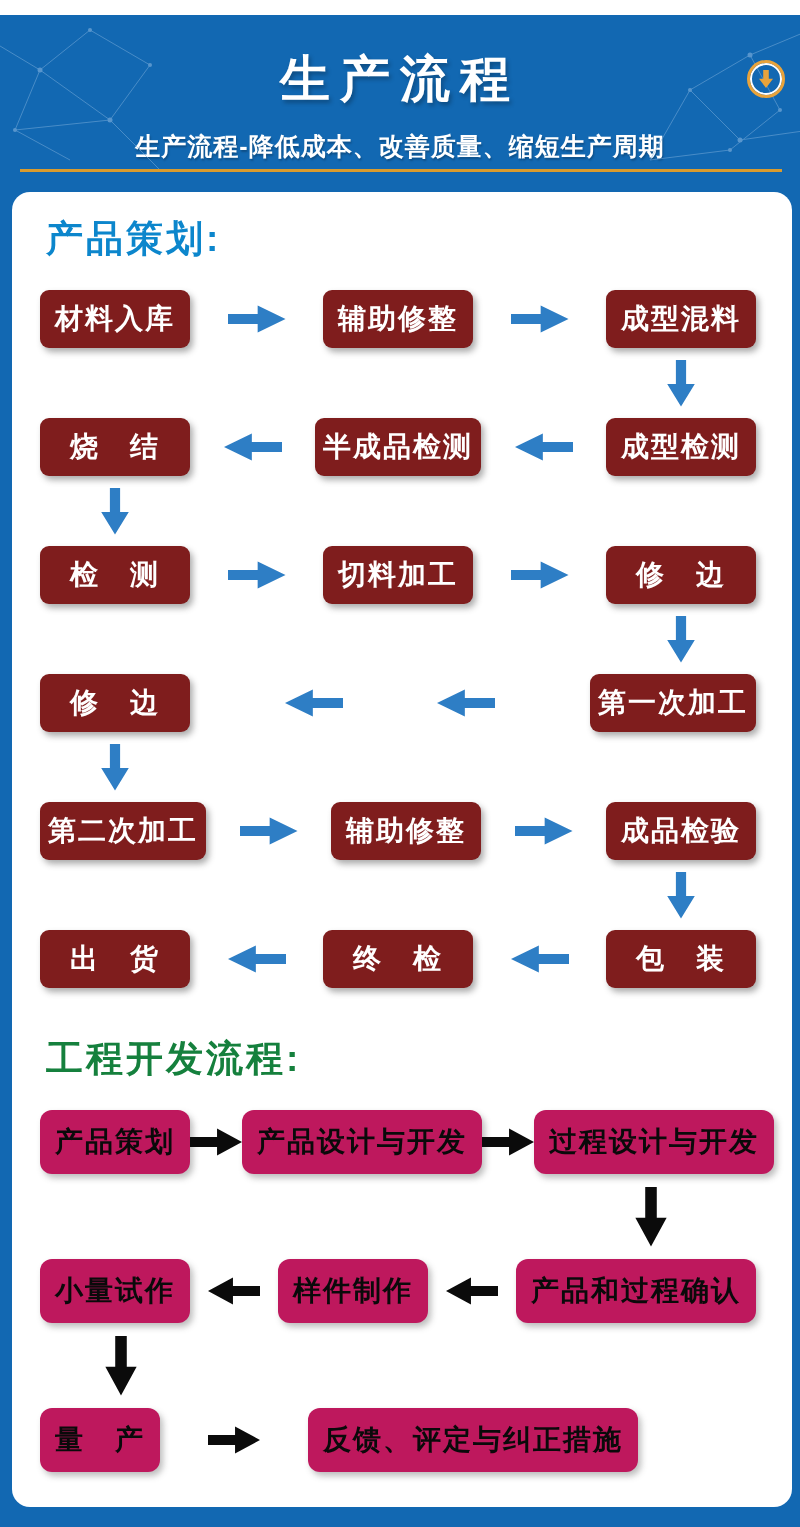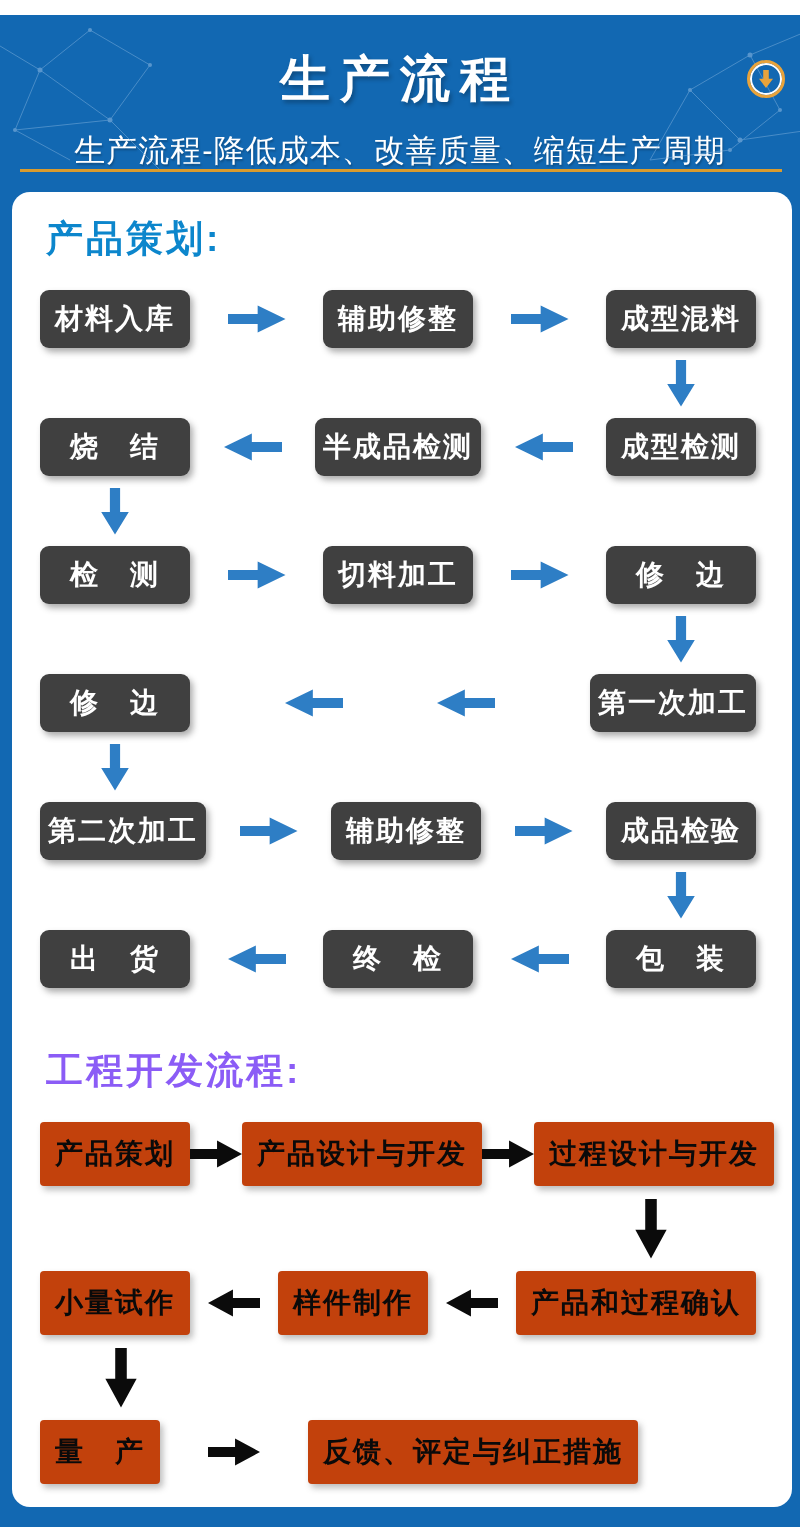--- a/index.html
+++ b/index.html
@@ -13,21 +13,21 @@
   .decor{position:absolute;top:0;pointer-events:none;opacity:.5;}
   .decor.left{left:0;}
   .decor.right{right:0;}
   .page-title{
     margin:0;padding-top:36px;text-align:center;color:#ffffff;
     font-size:50px;font-weight:bold;letter-spacing:10px;
     text-shadow:2px 3px 4px rgba(0,0,0,.28);
   }
   .page-subtitle{
     margin:0;padding-top:17px;text-align:center;color:#ffffff;
-    font-size:31px;font-weight:normal;letter-spacing:1px;
+    font-size:25px;font-weight:bold;letter-spacing:1px;
     text-shadow:1px 2px 2px rgba(0,0,0,.25);
   }
   .gold-divider{position:absolute;left:20px;right:18px;top:159px;height:3px;background:#D99B2E;}
   .scroll-icon{
     position:absolute;right:15px;top:50px;width:32px;height:32px;border-radius:50%;
     border:3px solid #E8A33B;box-shadow:inset 0 0 0 2px #ffffff;
     display:flex;align-items:center;justify-content:center;cursor:pointer;
   }
   .scroll-icon .glyph{
     width:14px;height:18px;background:#E8A33B;
@@ -35,35 +35,35 @@
   }
   .panel{
     position:absolute;left:12px;right:8px;top:192px;bottom:20px;
     background:#ffffff;border-radius:18px;box-sizing:border-box;
     padding:22px 36px 0 28px;
   }
   .section-heading{
     font-size:37px;font-weight:bold;letter-spacing:3px;margin:0 0 26px 6px;
   }
   .section-heading.blue{color:#0C86CC;}
-  .section-heading.black{color:#8b5cf6;margin-top:58px;}
+  .section-heading.black{color:#15803d;margin-top:46px;}
   .flow-row{display:flex;align-items:center;justify-content:space-between;}
   .flow-row.start{justify-content:flex-start;gap:48px;}
   .box{
     display:flex;align-items:center;justify-content:center;white-space:nowrap;
     font-weight:bold;box-sizing:border-box;letter-spacing:2px;
   }
   .box.blue{
     min-width:150px;height:58px;padding:8px 8px;border-radius:9px;
-    background:#404040;color:#ffffff;font-size:28px;
+    background:#7f1d1d;color:#ffffff;font-size:28px;
     box-shadow:3px 4px 6px rgba(70,70,70,.45);
   }
   .box.green{
-    height:64px;padding:0 15px;border-radius:4px;
-    background:#c2410c;color:#0a0a0a;font-size:28px;
+    height:64px;padding:0 15px;border-radius:12px;
+    background:#be185d;color:#0a0a0a;font-size:28px;
     box-shadow:3px 4px 6px rgba(90,90,90,.4);
   }
   .harrow{
     width:58px;height:32px;flex:none;
     clip-path:polygon(0 34%,52% 34%,52% 8%,100% 50%,52% 92%,52% 66%,0 66%);
     filter:drop-shadow(2px 2px 1px rgba(0,0,0,.3));
   }
   .harrow.blue{background:#2E7EC5;}
   .harrow.green{background:#0b0b0b;width:52px;}
   .harrow.dir-left{transform:scaleX(-1);}

